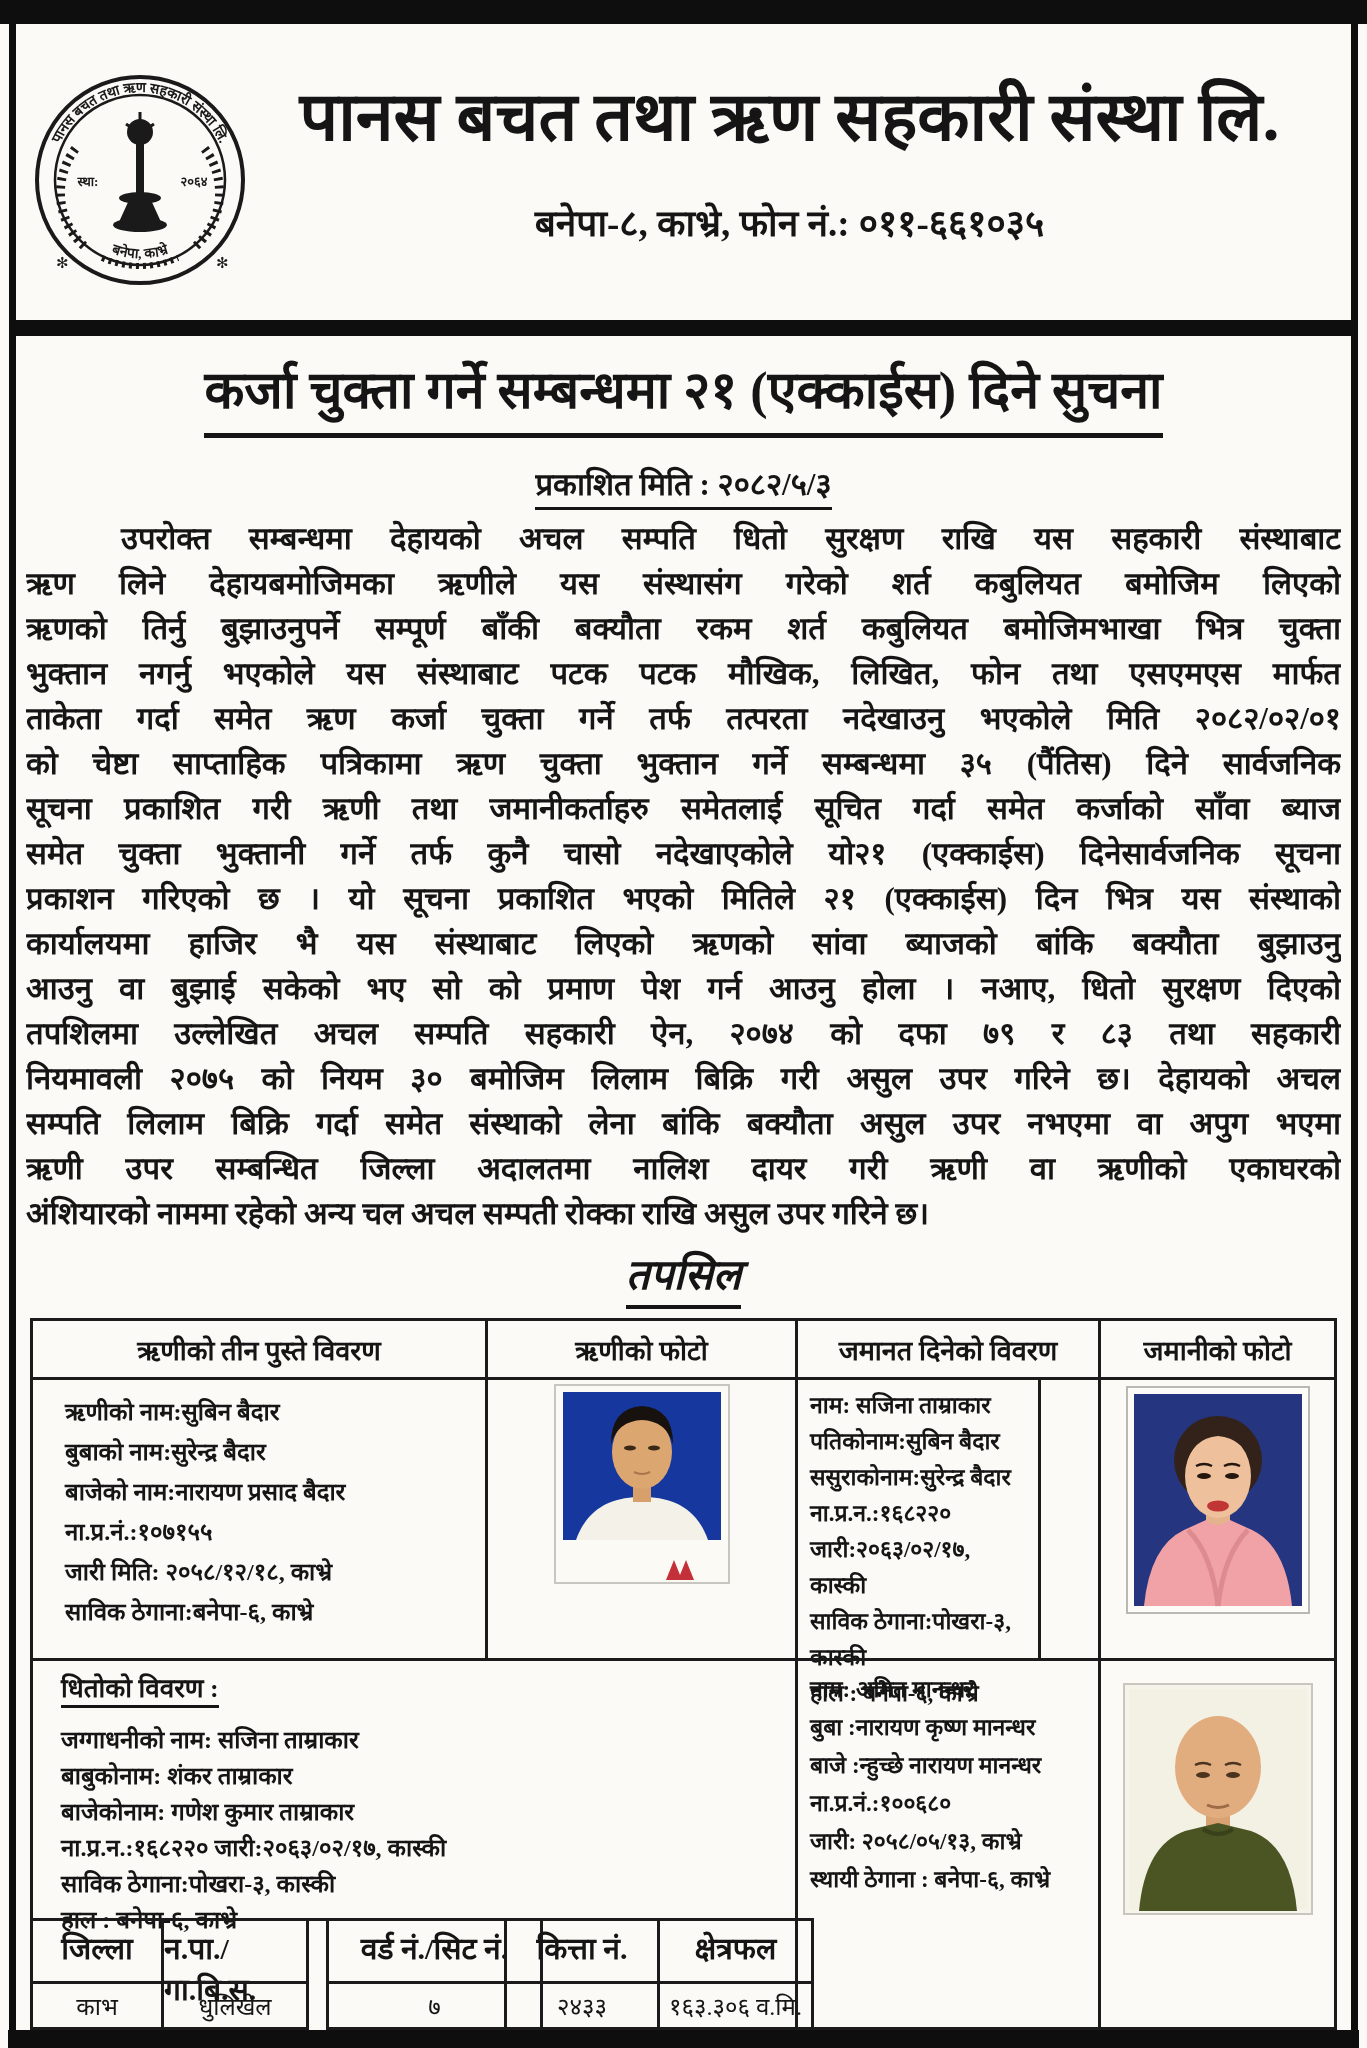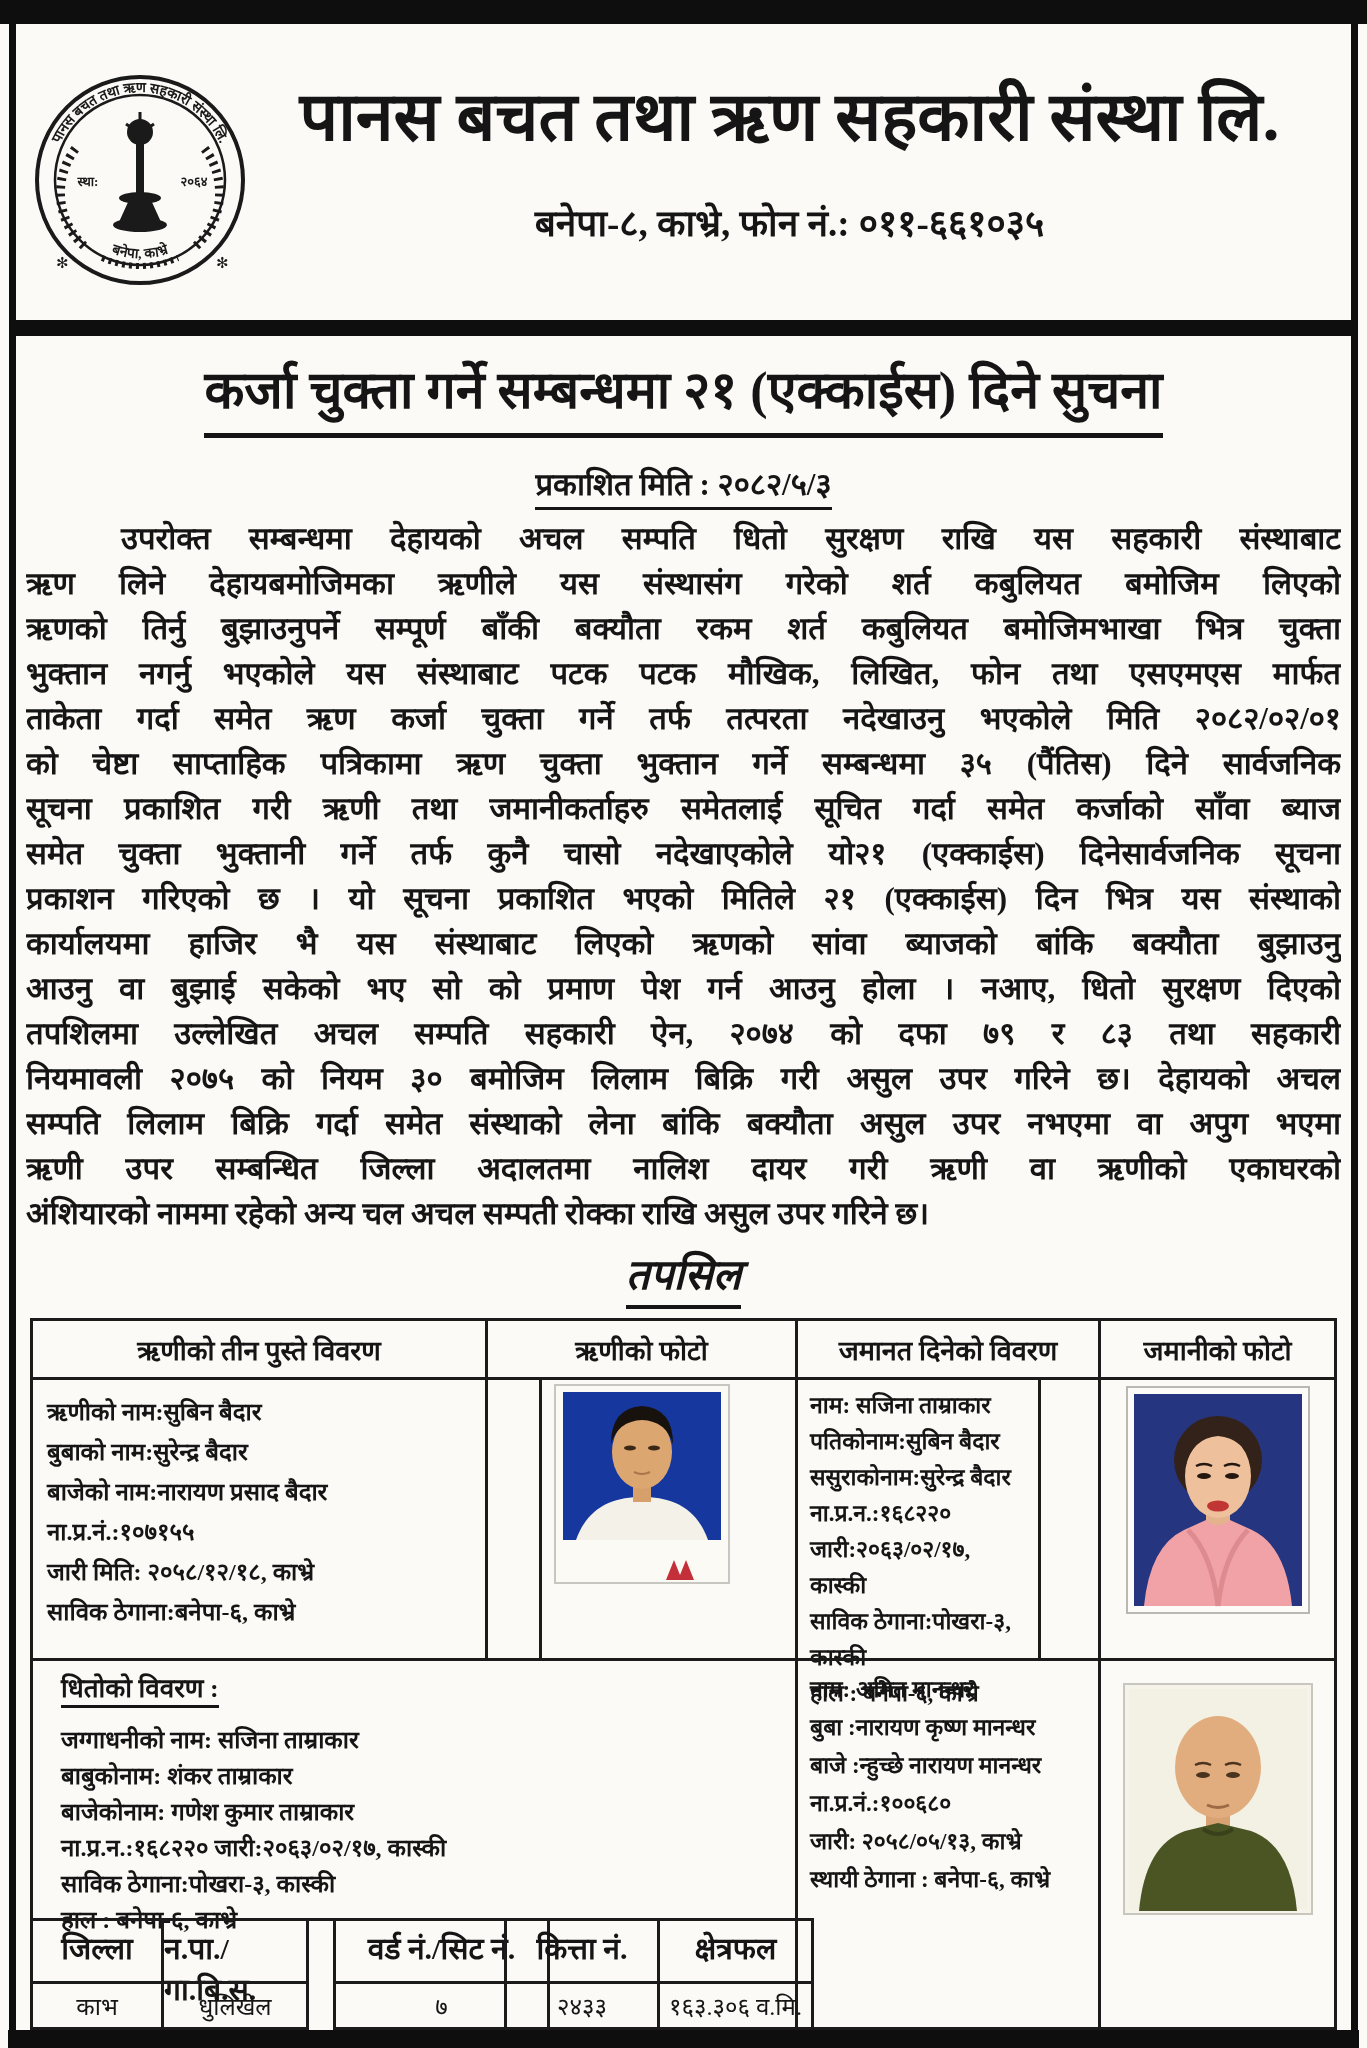--- a/index.html
+++ b/index.html
@@ -37,37 +37,37 @@
 
   .tbl{position:absolute;left:30px;top:1318px;width:1307px;height:712px;}
   .cell{position:absolute;border:3px solid #1b1b1b;box-sizing:border-box;background:transparent;}
   .hdr{display:flex;align-items:center;justify-content:center;
        font-size:27px;font-weight:bold;text-align:center;}
   .h1{left:0;top:0;width:458px;height:62px;}
   .h2{left:455px;top:0;width:313px;height:62px;}
   .h3{left:765px;top:0;width:306px;height:62px;}
   .h4{left:1068px;top:0;width:239px;height:62px;}
 
-  .c-borrower{left:0;top:59px;width:512px;height:284px;padding:12px 14px;font-size:24px;font-weight:bold;}
+  .c-borrower{left:0;top:59px;width:458px;height:284px;padding:12px 32px;font-size:24px;font-weight:bold;}
   .c-borrower .dl{line-height:40px;}
   .c-bphoto{left:455px;top:59px;width:313px;height:284px;display:flex;justify-content:center;align-items:flex-start;padding-top:4px;}
   .c-g1{left:765px;top:59px;width:246px;height:284px;padding:8px 12px;font-size:23px;font-weight:bold;}
   .c-g1 .dl{line-height:36px;}
   .c-g1photo{left:1068px;top:59px;width:239px;height:284px;display:flex;justify-content:center;align-items:flex-start;padding-top:6px;}
 
   .c-mortgage{left:0;top:340px;width:768px;height:263px;padding:8px 28px;font-size:24px;font-weight:bold;}
   .mortgage-title{display:inline-block;font-size:26px;border-bottom:3px solid #151515;margin-bottom:14px;}
   .c-mortgage .dl{line-height:36px;}
   .c-g2{left:765px;top:340px;width:306px;height:372px;padding:10px 12px;font-size:23px;font-weight:bold;}
   .c-g2 .dl{line-height:38px;}
   .c-g2photo{left:1068px;top:340px;width:239px;height:372px;display:flex;justify-content:center;align-items:flex-start;padding-top:22px;}
 
   .n0{left:0;top:600px;width:134px;}
   .n1{left:131px;top:600px;width:148px;}
-  .n2{left:296px;top:600px;width:217px;margin-left:7px;}
+  .n2{left:296px;top:600px;width:217px;}
   .n3{left:474px;top:600px;width:156px;}
   .n4{left:627px;top:600px;width:157px;}
   .nh{height:66px;display:flex;align-items:flex-start;justify-content:center;padding-top:6px;
       font-size:30px;font-weight:bold;box-sizing:border-box;}
   .nd{top:663px !important;height:49px;display:flex;align-items:center;justify-content:center;
       font-size:24px;font-weight:normal;box-sizing:border-box;text-align:right;}
   .photo-frame{background:#fdfcf8;}
 </style>
 </head>
 <body>

